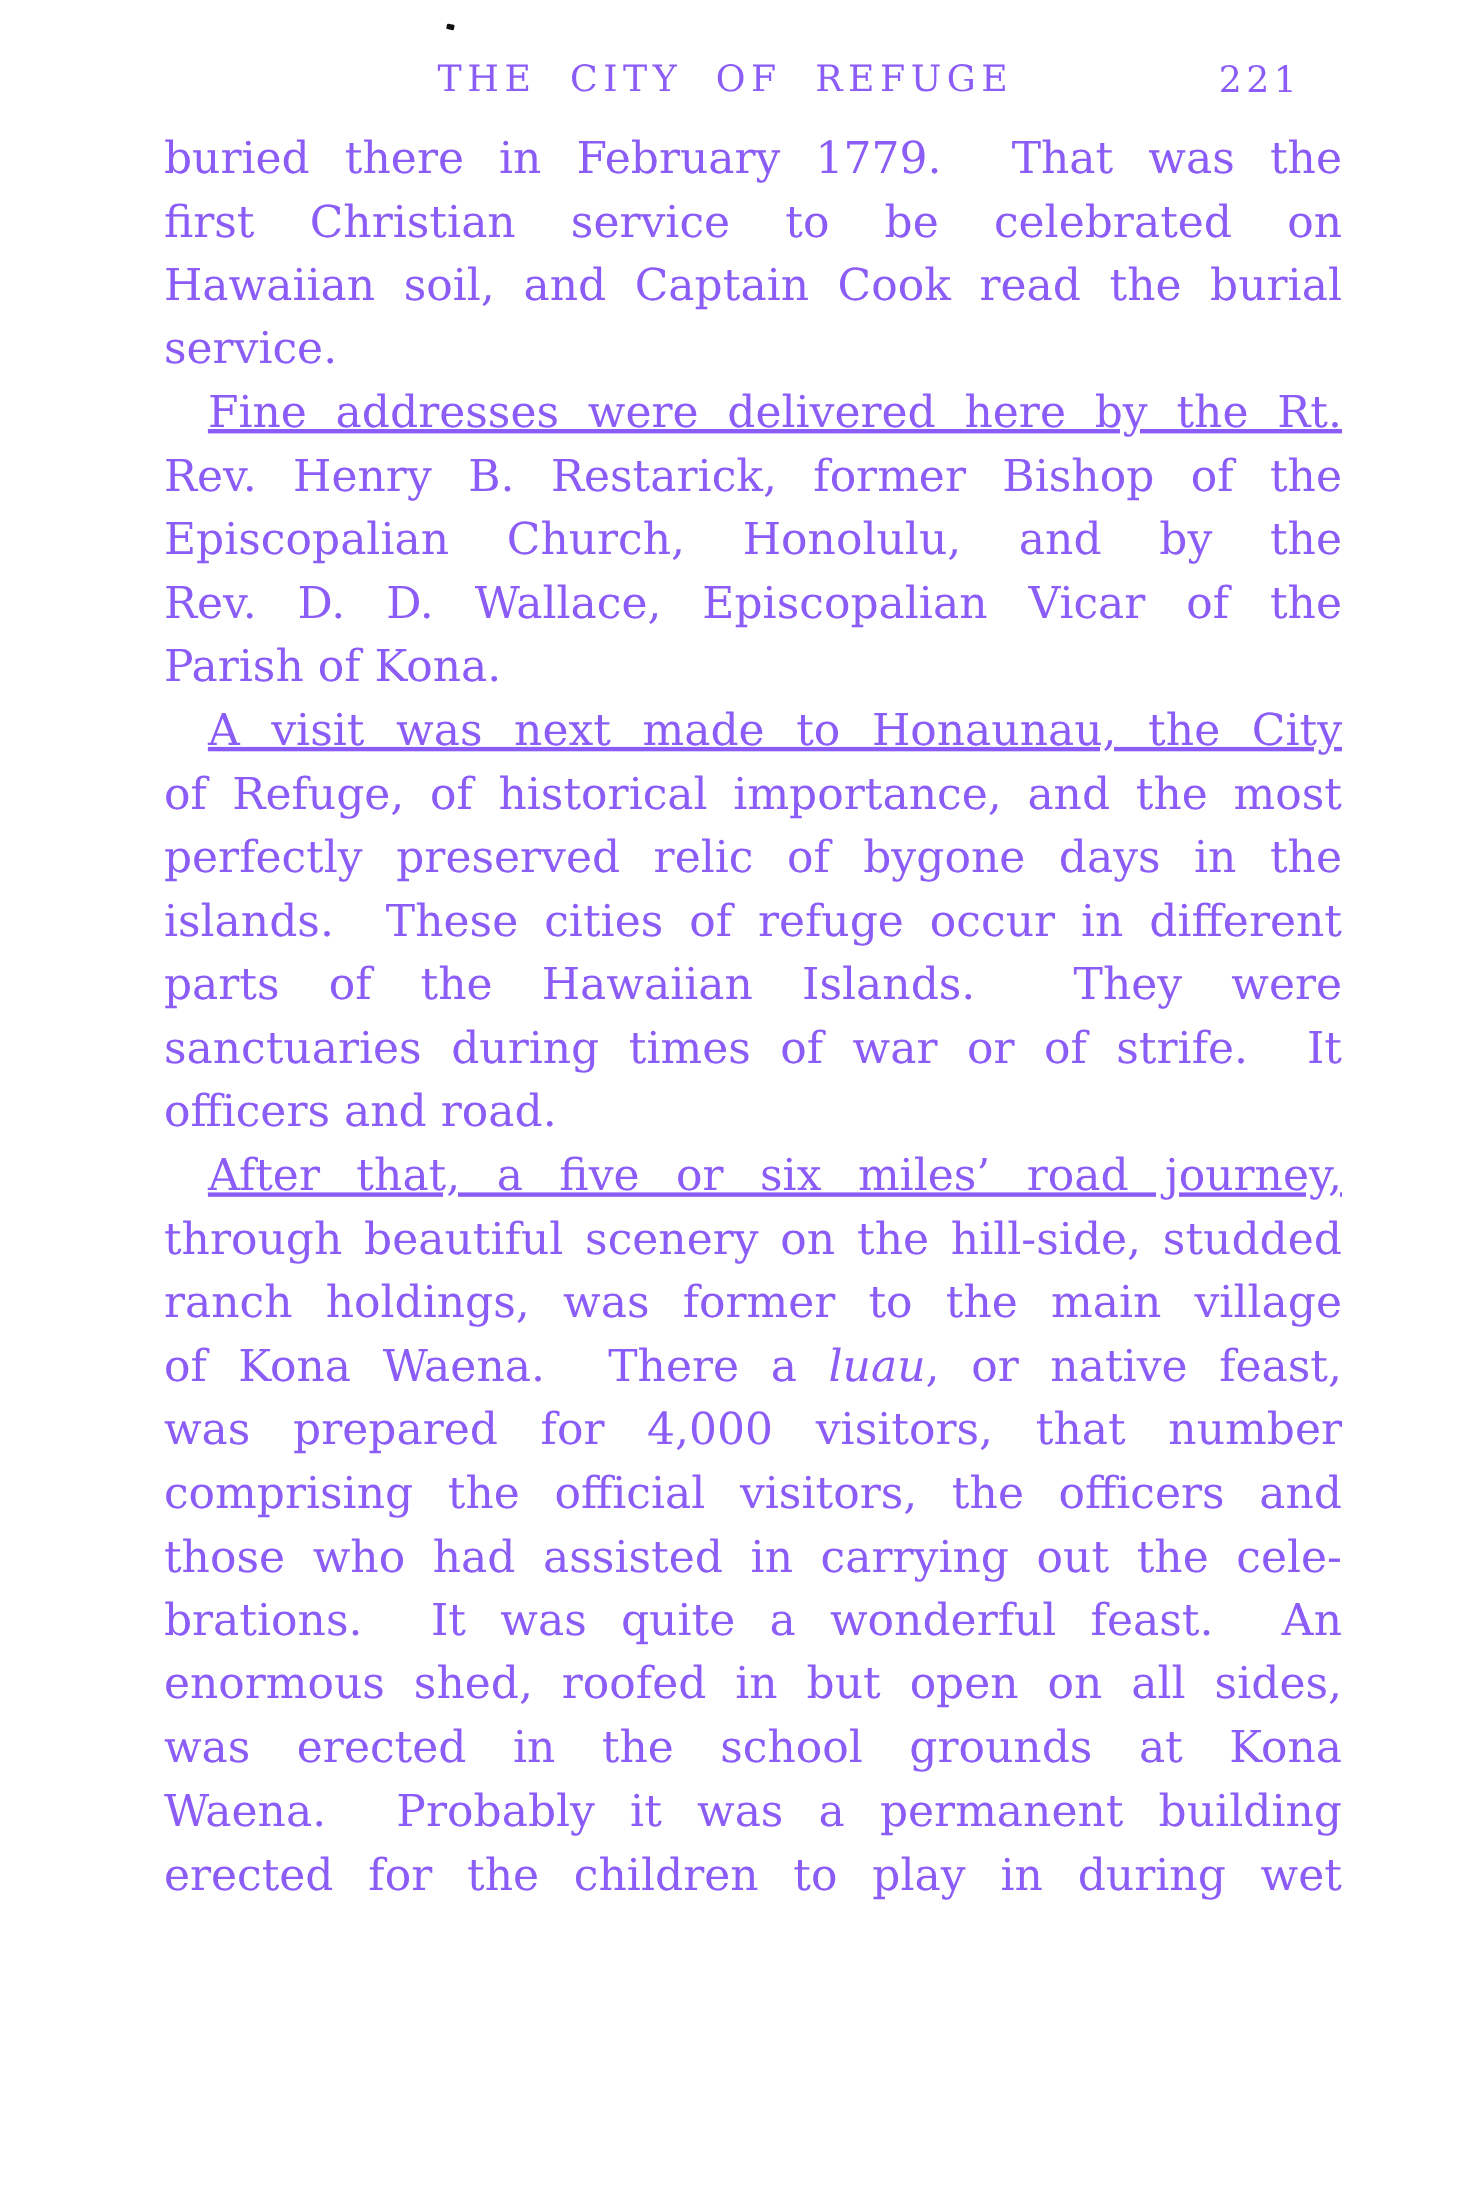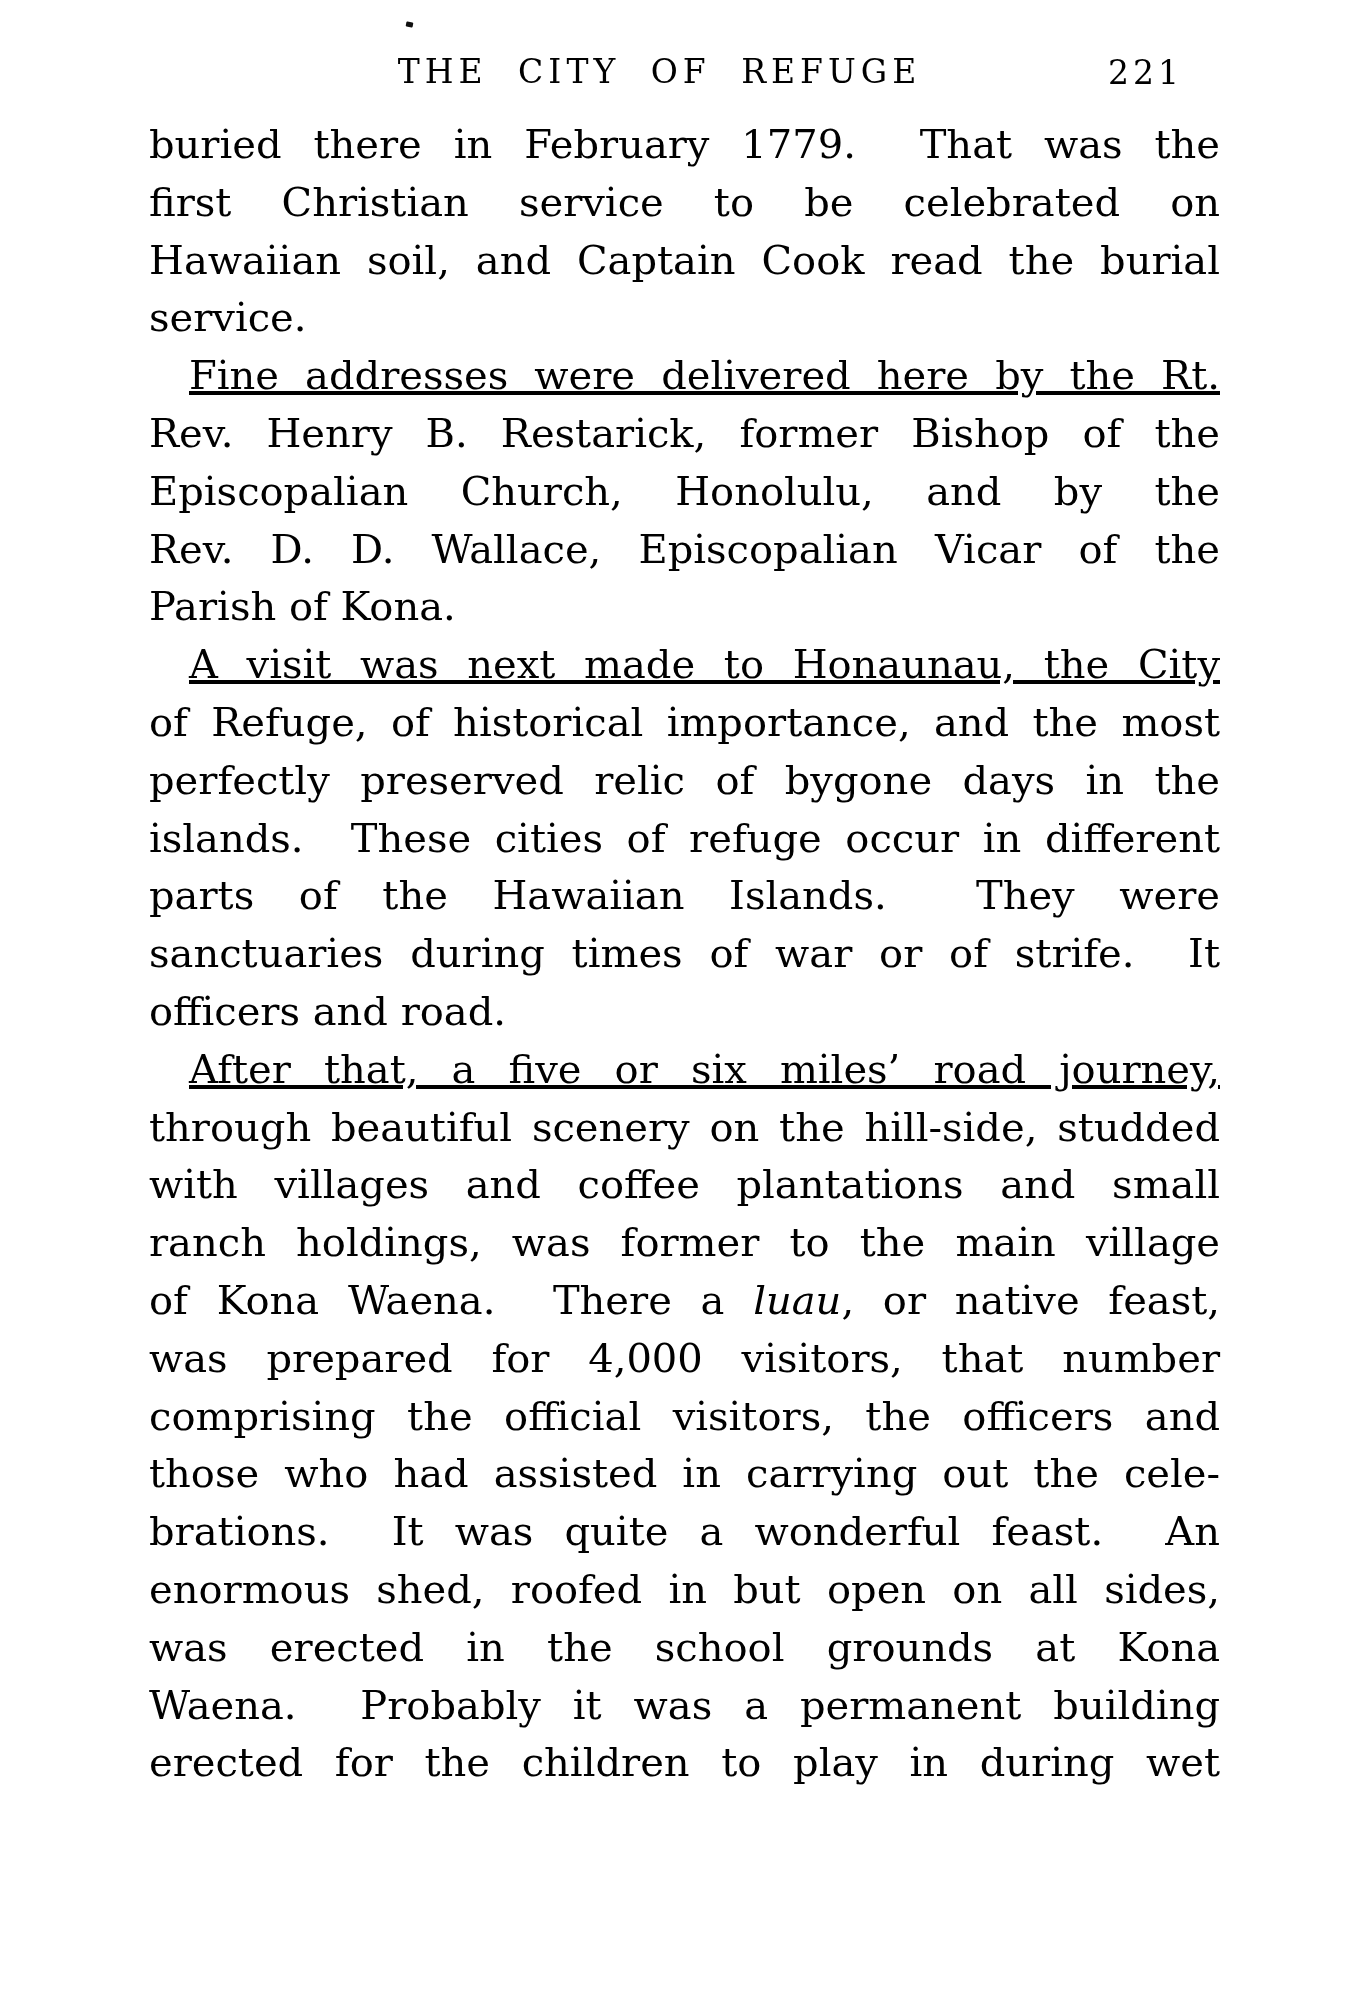--- a/index.html
+++ b/index.html
@@ -5,21 +5,21 @@
   html, body {
     margin: 0;
     padding: 0;
     background: #ffffff;
   }
   .page {
     position: relative;
     width: 1346px;
     height: 1996px;
     background: #ffffff;
-    color: #000000;
+    color: #8b5cf6;
     font-family: "DejaVu Serif", "Liberation Serif", serif;
     overflow: hidden;
   }
   
   .speck {
     position: absolute;
     left: 406px;
     top: 22px;
     width: 7px;
     height: 5px;
@@ -114,21 +114,20 @@
       <div class="line">perfectly preserved relic of bygone days in the</div>
       <div class="line">islands.&nbsp; These cities of refuge occur in different</div>
       <div class="line">parts of the Hawaiian Islands.&nbsp; They were</div>
       <div class="line">sanctuaries during times of war or of strife.&nbsp; It</div>
       <div class="line last">officers and road.</div>
     </div>
 
     <div>
       <div class="line indent">After that, a five or six miles’ road journey,</div>
       <div class="line">through beautiful scenery on the hill-side, studded</div>
-      <div class="line">with villages and coffee plantations and small</div>
       <div class="line">ranch holdings, was former to the main village</div>
       <div class="line"><span>of Kona Waena.&nbsp; There a </span><span class="italic">luau</span><span>, or native feast,</span></div>
       <div class="line">was prepared for 4,000 visitors, that number</div>
       <div class="line">comprising the official visitors, the officers and</div>
       <div class="line">those who had assisted in carrying out the cele-</div>
       <div class="line">brations.&nbsp; It was quite a wonderful feast.&nbsp; An</div>
       <div class="line">enormous shed, roofed in but open on all sides,</div>
       <div class="line">was erected in the school grounds at Kona</div>
       <div class="line">Waena.&nbsp; Probably it was a permanent building</div>
       <div class="line">erected for the children to play in during wet</div>

